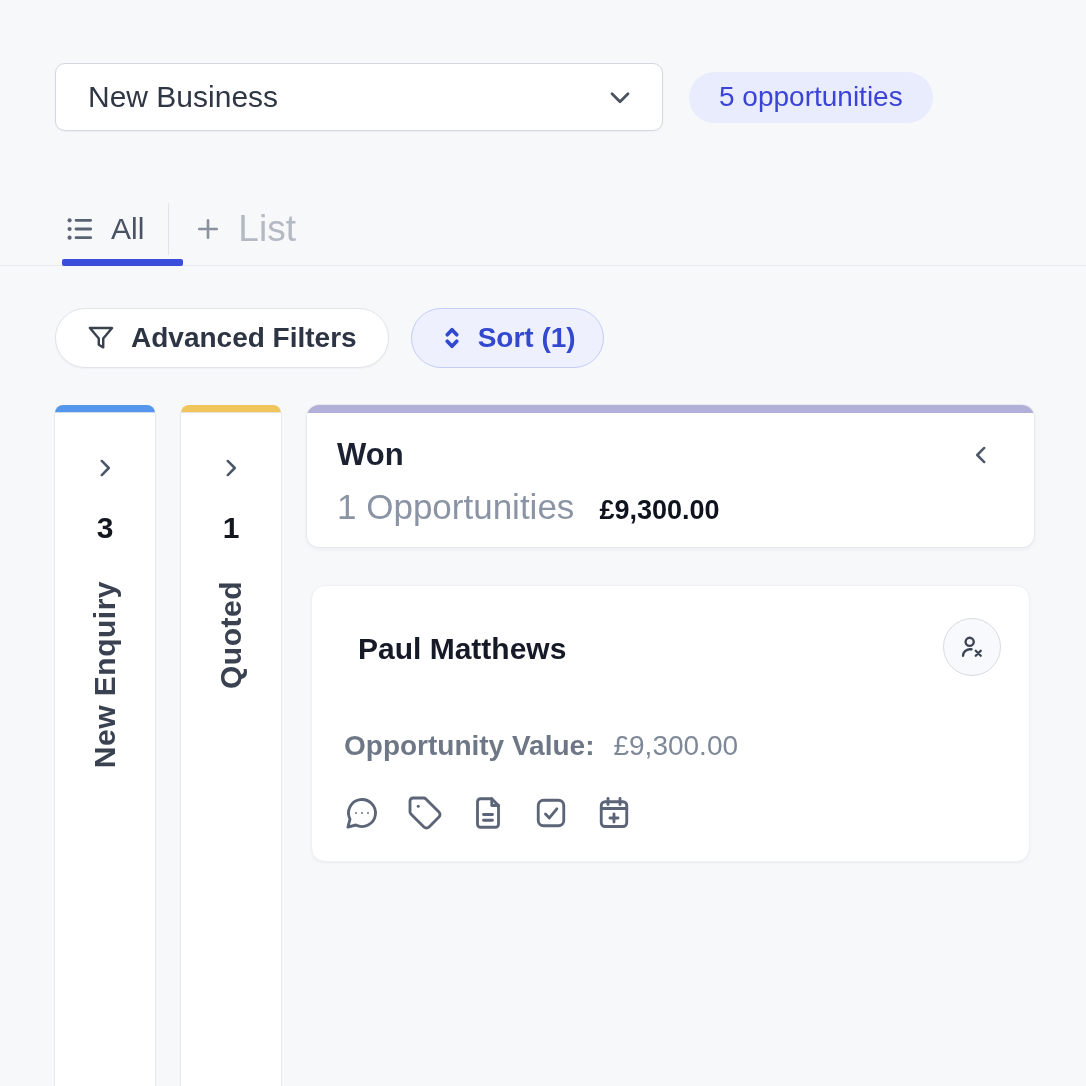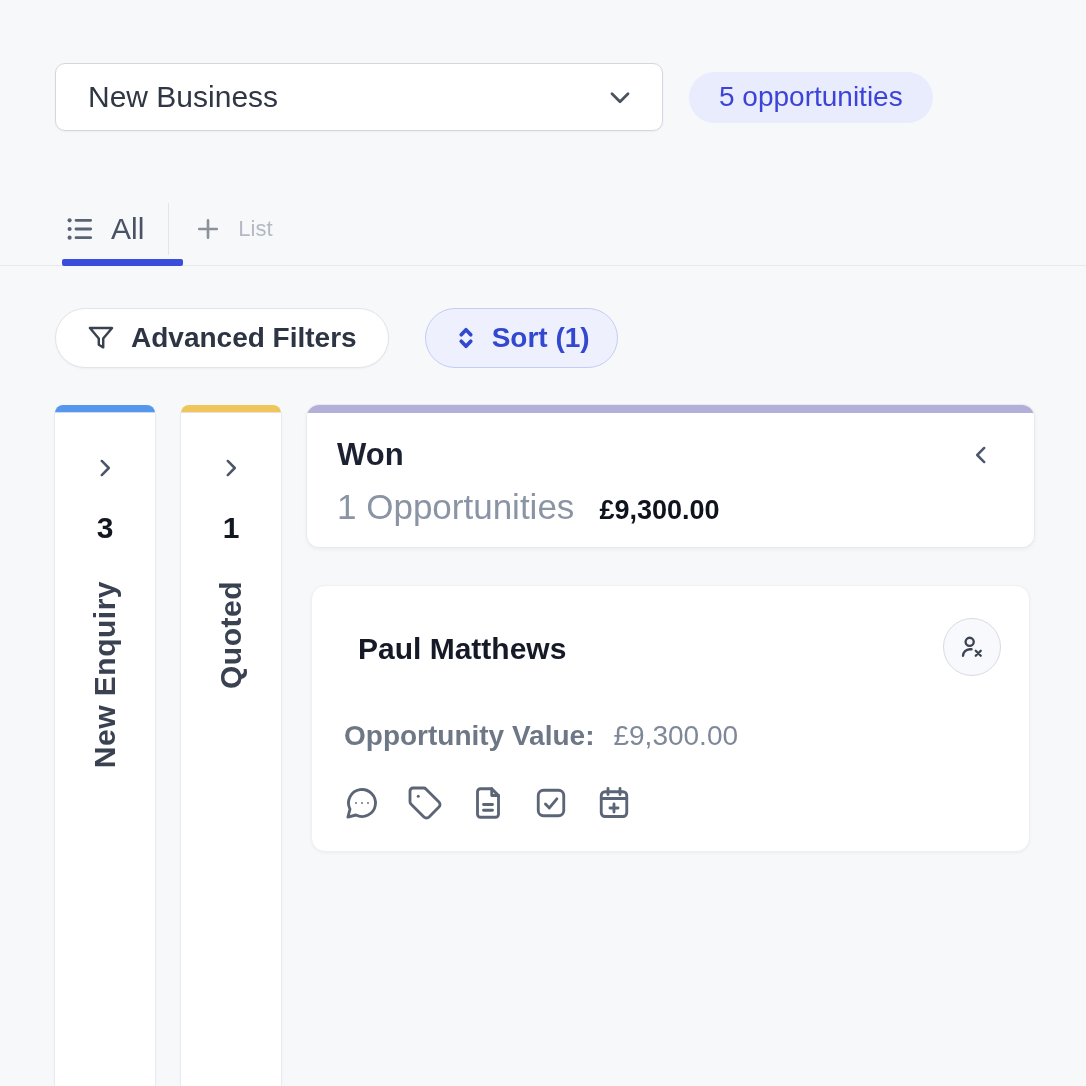--- a/index.html
+++ b/index.html
@@ -33,24 +33,24 @@
     margin-top:62px; height:73px; border-bottom:1px solid #e7e9ec;
     display:flex; align-items:center; padding-left:64px; width:100%;
   }
   .tab { display:flex; align-items:center; gap:15px; height:100%; position:relative; cursor:pointer; }
   .tab-all .tab-label { font-size:30px; font-weight:500; color:#4a5364; }
   .tab-all::after {
     content:""; position:absolute; left:-2px; width:121px; height:7px;
     bottom:-1px; background:#3b4ddb; border-radius:2px;
   }
   .tab-divider { width:1px; height:52px; background:#e3e5e9; margin:0 24px 0 24px; align-self:center; }
-  .tab-list .tab-label { font-size:22px; font-weight:400; color:#b4b9c3; }
-
-  
-  .toolbar { display:flex; gap:36px; margin:42px 0 0 55px; }
+  .tab-list .tab-label { font-size:37px; font-weight:400; color:#b4b9c3; }
+
+  
+  .toolbar { display:flex; gap:22px; margin:42px 0 0 55px; }
   .btn {
     height:60px; border-radius:30px; display:flex; align-items:center;
     font-size:28px; font-weight:600; cursor:pointer;
   }
   .btn-filters {
     background:#fff; border:1.5px solid #e1e4e9; color:#2d3444;
     padding:0 31px; gap:16px; box-shadow:0 1px 2px rgba(25,32,56,.04);
   }
   .btn-sort {
     background:#eef1fd; border:1.5px solid #c3cdf5; color:#3148cf;
@@ -91,21 +91,21 @@
     padding:32px 28px 30px 32px; width:719px; margin-left:4px;
   }
   .opp-top { display:flex; align-items:flex-start; justify-content:space-between; }
   .opp-name { font-size:30px; font-weight:600; color:#151a26; margin-top:14px;margin-left:14px; }
   .avatar-btn {
     width:58px; height:58px; border-radius:50%; background:#f8f9fc;
     border:1.5px solid #d8dbe2; display:flex; align-items:center; justify-content:center;
     cursor:pointer; flex:none;
   }
   .opp-value-row { margin-top:44px; display:flex; align-items:baseline; gap:19px; }
-  .opp-value-label { font-size:28px; font-weight:700; color:#6d7786; }
+  .opp-value-label { font-size:28px; font-weight:700; color:#6d7786;margin-top:10px; }
   .opp-value { font-size:28px; font-weight:400; color:#7f8898; }
   .opp-actions { margin-top:33px; display:flex; gap:27px; }
   .action-icon { width:36px; height:36px; display:flex; align-items:center; justify-content:center; cursor:pointer; color:#5c6577; }
 
   svg { display:block; }
 </style>
 </head>
 <body>
 
 <div class="screen">

